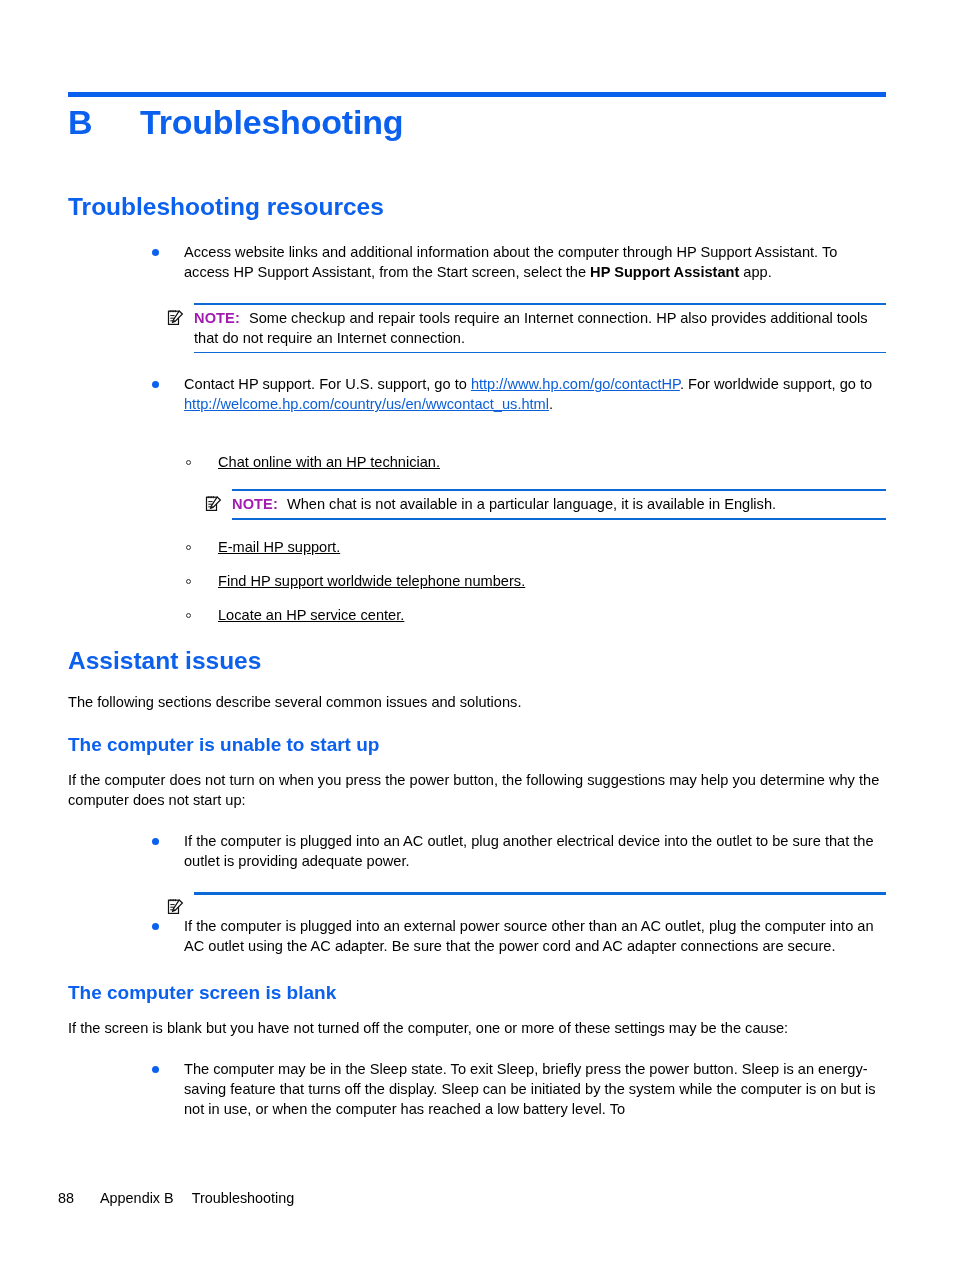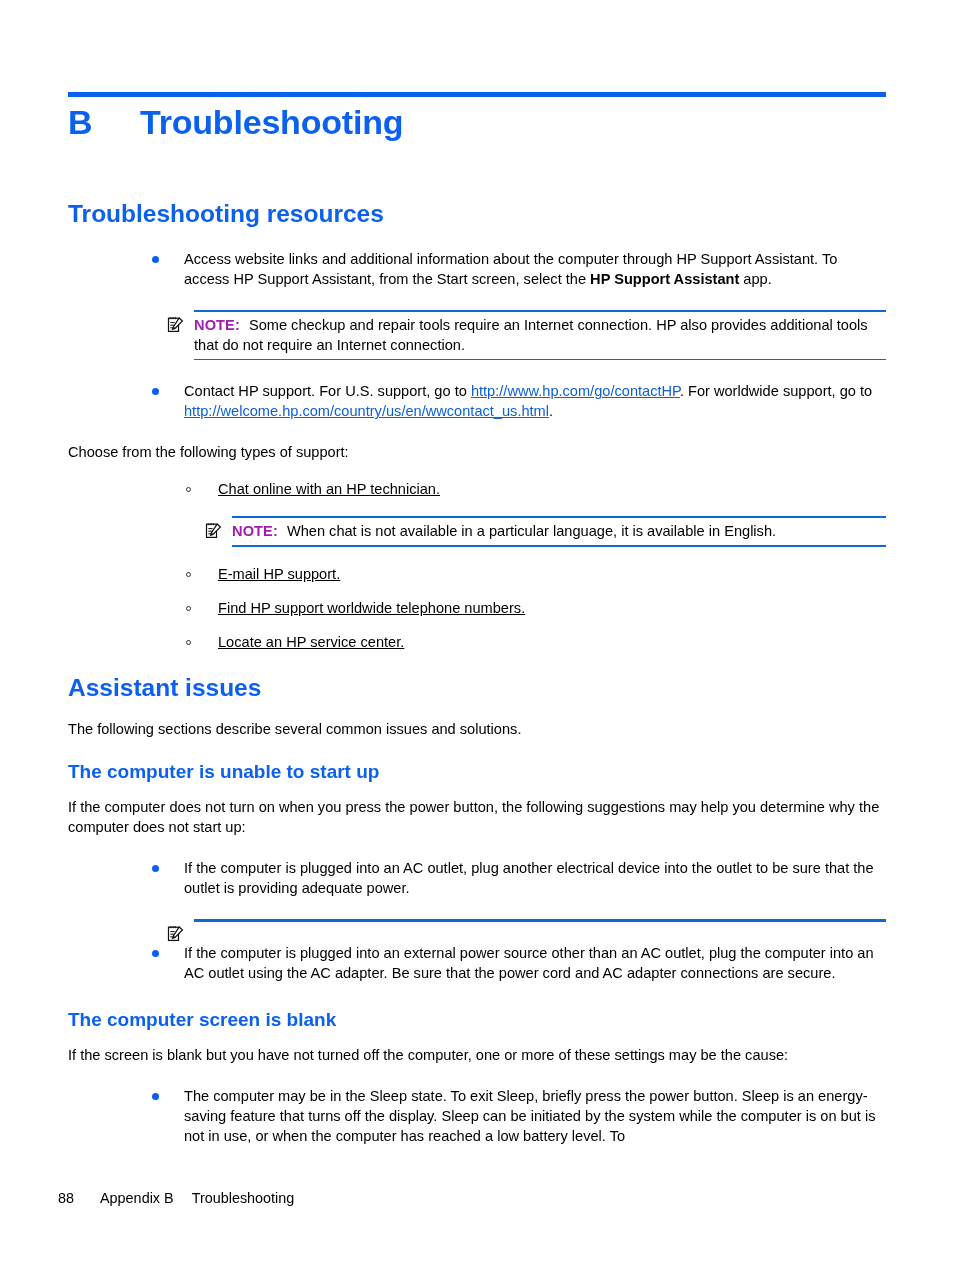--- a/index.html
+++ b/index.html
@@ -46,21 +46,21 @@
   }
   .chapter-letter {
     display: inline-block;
     width: 72px;
   }
 
   
   .content {
     position: absolute;
     left: 68px;
-    top: 200px;
+    top: 193px;
     width: 818px;
   }
 
   h1.h1 {
     margin: 0;
     padding: 0;
     color: #0b61ee;
     font-size: 24.5px;
     font-weight: bold;
     line-height: 1.15;
@@ -239,21 +239,20 @@
 
     <ul class="blist">
       <li>
         <span class="bullet-dot"></span>
         <span>Contact HP support. For U.S. support, go to </span><a class="link" href="#">http://www.hp.com/go/contactHP</a><span>. For worldwide support, go to </span><a class="link" href="#">http://welcome.hp.com/country/us/en/wwcontact_us.html</a><span>.</span>
       </li>
     </ul>
 
     <div class="gap-m"></div>
 
-    <p class="body indent1">Choose from the following types of support:</p>
 
     <div class="gap-m"></div>
 
     <ul class="sublist">
       <li>
         <span class="bullet-ring"></span>
         <span>Chat online with an HP technician.</span>
       </li>
     </ul>
 

